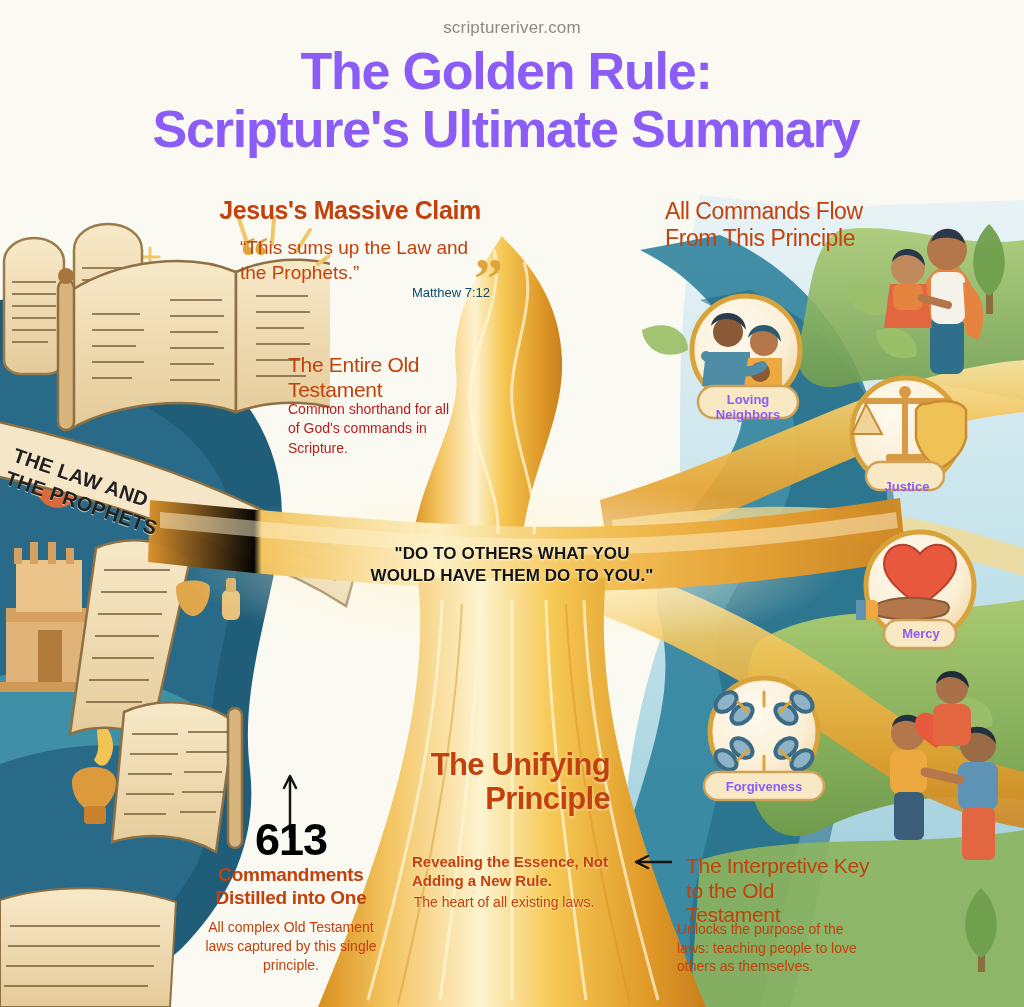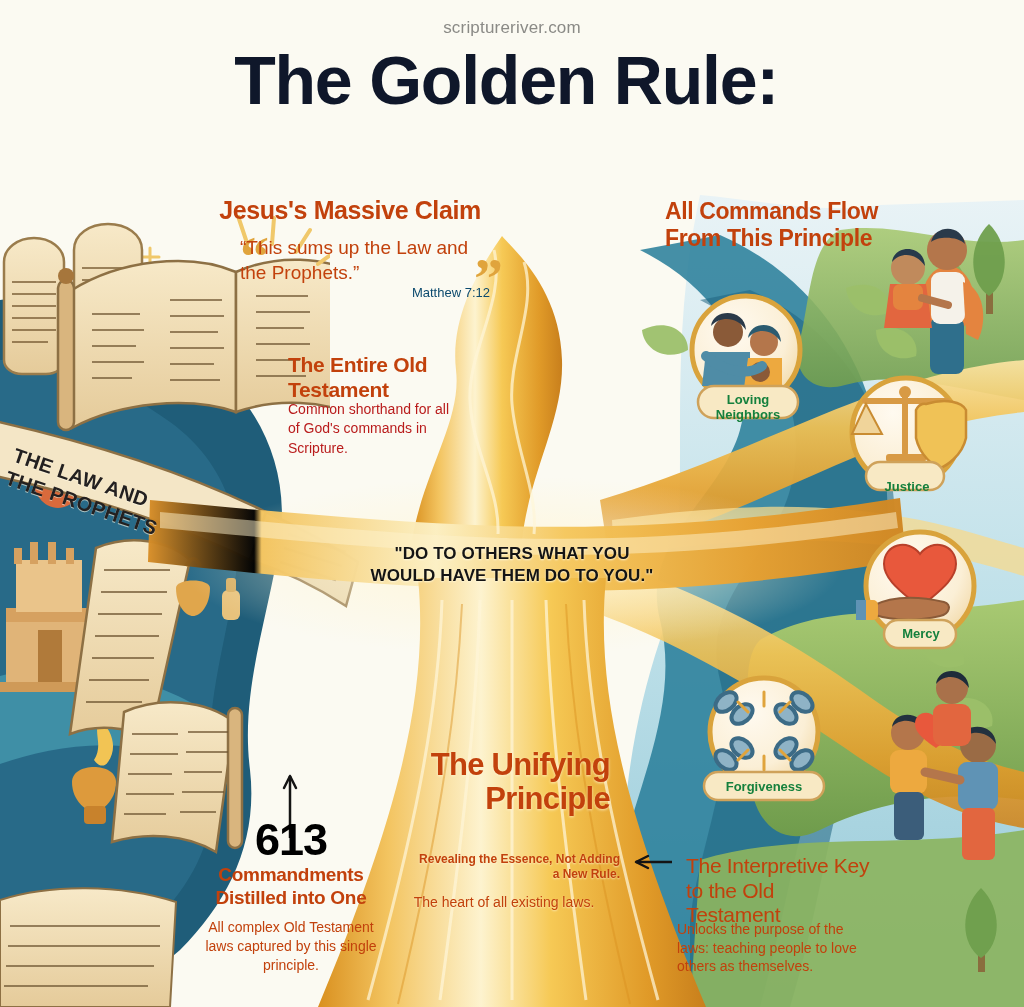--- a/index.html
+++ b/index.html
@@ -13,22 +13,22 @@
 
   .txt { position:absolute; color:#c2410c; }
 
   
   #site-url {
     top:18px; left:0; width:1024px; text-align:center;
     font-size:17px; color:#8a8a86; letter-spacing:.2px;
   }
   #title {
     top:42px; left:0; width:1012px; text-align:center;
-    font-size:68px; font-weight:bold; line-height:1.12;
-    letter-spacing:-1.2px; color:#0f172a;
+    font-size:52px; font-weight:bold; line-height:1.12;
+    letter-spacing:-1.2px; color:#8b5cf6;
   }
 
   
   #claim-head {
     top:196px; left:185px; width:330px; text-align:center;
     font-size:25px; font-weight:bold; letter-spacing:-.4px;
   }
   #claim-quote {
     top:236px; left:240px; width:250px; 
     font-size:19px; line-height:1.3; font-weight:400;
@@ -38,50 +38,50 @@
     font-size:13px; color:#0c4a6e;
   }
   .qmark { position:absolute; font-size:58px; font-weight:bold; color:#e0a43c;
            font-family:"Liberation Serif", serif; line-height:1; }
   #qmark-open { top:228px; left:240px; }
   #qmark-close { top:250px; left:474px; }
 
   
   #ot-head {
     top:353px; left:288px; width:190px;
-    font-size:21px; font-weight:bold; line-height:1.17; letter-spacing:-.3px;
+    font-size:21px; font-weight:normal; line-height:1.17; letter-spacing:-.3px;
   }
   #ot-body {
     top:400px; left:288px; width:175px;
     font-size:14px; line-height:1.38; color:#b91c1c;
   }
 
   
   #flow-head {
     top:198px; left:665px; width:250px;
-    font-size:23px; font-weight:bold; line-height:1.16; letter-spacing:-.4px;
+    font-size:23px; font-weight:normal; line-height:1.16; letter-spacing:-.4px;
   }
 
   
   #rule-text {
     top:543px; left:362px; width:300px; text-align:center;
     font-size:17px; font-weight:bold; line-height:1.32;
     letter-spacing:.1px; color:#141414;
     text-shadow:0 1px 2px rgba(255,248,220,.95);
   }
 
   
   #unify-head {
     top:748px; left:420px; width:190px; text-align:right;
     font-size:31px; font-weight:bold; line-height:1.1; letter-spacing:-.7px;
     text-shadow:0 1px 3px rgba(255,245,210,.8);
   }
   #unify-sub {
-    top:852px; left:412px; width:208px; text-align:right;
-    font-size:12px; font-weight:bold; line-height:1.28;
+    top:852px; left:412px; width:208px; text-align:left;
+    font-size:15px; font-weight:bold; line-height:1.28;
     text-shadow:0 1px 2px rgba(255,245,210,.8);
   }
   #unify-note {
     top:893px; left:408px; width:192px; text-align:center;
     font-size:14px; line-height:1.3;
     text-shadow:0 1px 2px rgba(255,245,210,.8);
   }
 
   
   #num-613 {
@@ -103,21 +103,21 @@
     font-size:21px; font-weight:normal; line-height:1.17; letter-spacing:-.3px;
   }
   #key-body {
     top:920px; left:677px; width:190px;
     font-size:14px; line-height:1.33;
   }
 
   
   .badge-label {
     position:absolute; text-align:center;
-    font-size:13px; font-weight:bold; color:#15803d;
+    font-size:13px; font-weight:bold; color:#8b5cf6;
   }
   #lbl-loving  { top:392px; left:702px; width:92px; line-height:1.18; }
   #lbl-justice { top:471px; left:870px; width:74px;margin-top:8px; }
   #lbl-mercy   { top:626px; left:886px; width:70px; }
   #lbl-forgive { top:779px; left:708px; width:112px; }
 
   
   #banner-text {
     top:443px; left:18px; width:160px;
     font-size:20px; font-weight:bold; line-height:1.22;
@@ -458,20 +458,21 @@
     <path d="M290 838 L290 776" marker-start="none"></path>
     <path d="M290 776 l-6 12 M290 776 l6 12" stroke-linecap="round"></path>
     <path d="M672 862 L636 862"></path>
     <path d="M636 862 l12 -6 M636 862 l12 6" stroke-linecap="round"></path>
   </g>
 </svg>
 
 <div id="site-url" class="txt">scriptureriver.com</div>
 <div id="title" class="txt">
   <span>The Golden Rule:</span><br>
+  <span>Scripture's Ultimate Summary</span>
 </div>
 
 <div id="claim-head" class="txt">Jesus's Massive Claim</div>
 <div id="qmark-open" class="qmark">“</div>
 <div id="qmark-close" class="qmark">”</div>
 <div id="claim-quote" class="txt">“This sums up the Law and the Prophets.”</div>
 <div id="claim-ref" class="txt">Matthew 7:12</div>
 
 <div id="ot-head" class="txt">The Entire Old Testament</div>
 <div id="ot-body" class="txt">Common shorthand for all of God's commands in Scripture.</div>

